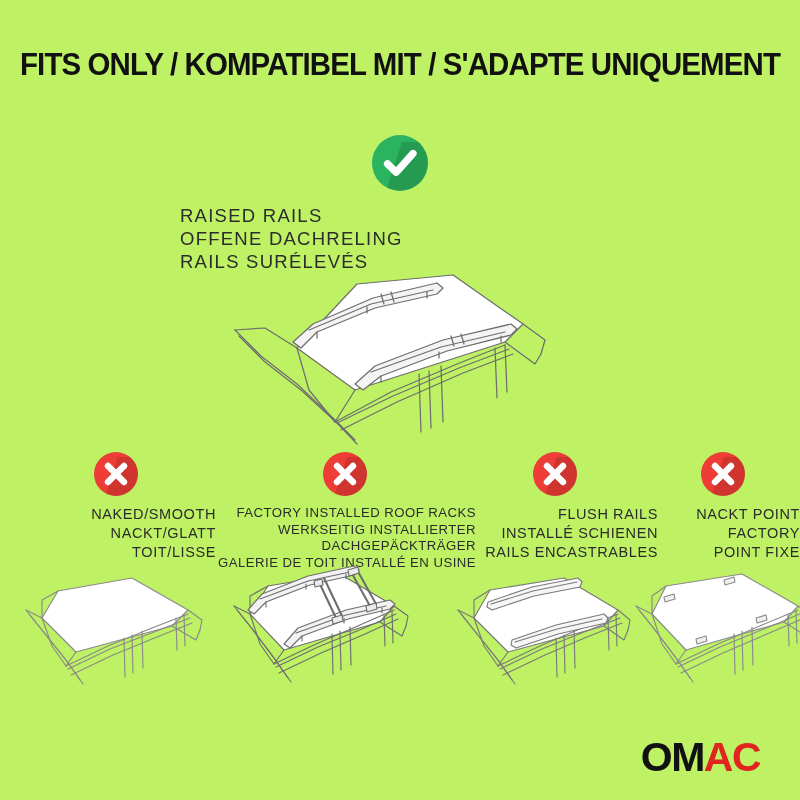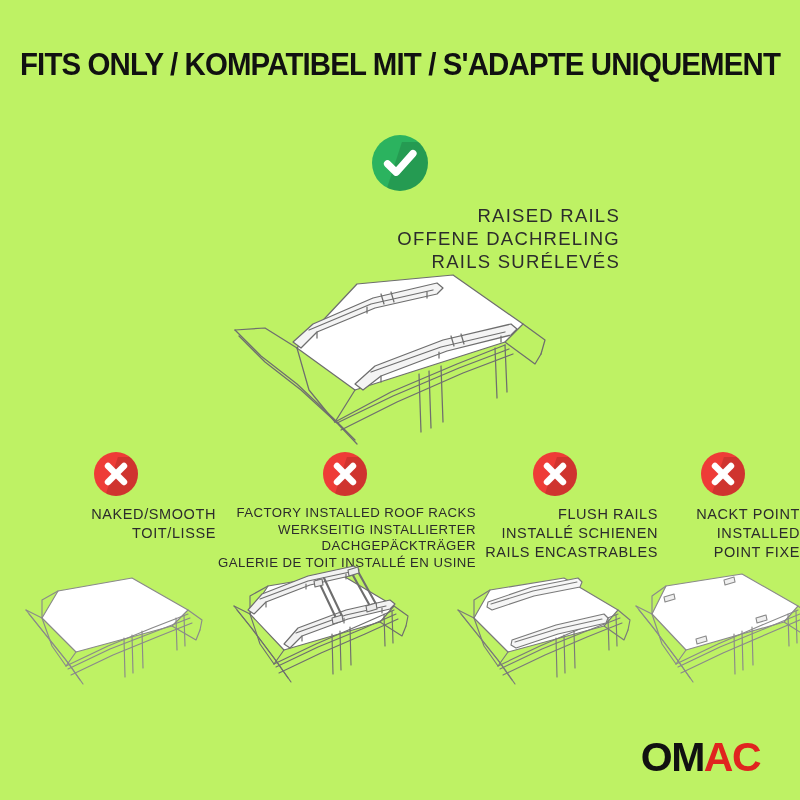--- a/index.html
+++ b/index.html
@@ -36,21 +36,21 @@
     transform: scaleX(0.965);
     transform-origin: center center;
   }
 
   
   #fit-block {
     position: absolute;
     left: 180px;
     top: 135px;
     width: 440px;
-    text-align: right;
+    text-align: left;
   }
   .badge {
     position: relative;
     display: block;
     margin: 0 auto;
     border-radius: 50%;
     overflow: hidden;
   }
   .badge.green {
     width: 56px;
@@ -215,20 +215,21 @@
       <span class="shade"></span>
       <svg class="mark" viewBox="0 0 44 44">
         <g stroke="#ffffff" stroke-width="6.4" stroke-linecap="round">
           <line x1="14" y1="14" x2="30" y2="30"></line>
           <line x1="30" y1="14" x2="14" y2="30"></line>
         </g>
       </svg>
     </div>
     <div class="labels">
       <div>NAKED/SMOOTH</div>
+      <div>NACKT/GLATT</div>
       <div>TOIT/LISSE</div>
     </div>
   </div>
 
   <div class="nofit-art" id="nofit-art-0">
     <svg viewBox="0 0 206 145" width="206" height="145">
       <g fill="none" stroke="#8a8a8a" stroke-width="1.15" stroke-linecap="round" stroke-linejoin="round">
         <path d="M46 35 L120 22 L176 54 L160 70 L64 96 L30 62 Z" fill="#ffffff"></path>
         <path d="M30 62 L14 54 M46 35 L30 44 L30 62"></path>
         <path d="M30 62 L40 90 L54 110"></path>
@@ -359,21 +360,21 @@
       <span class="shade"></span>
       <svg class="mark" viewBox="0 0 44 44">
         <g stroke="#ffffff" stroke-width="6.4" stroke-linecap="round">
           <line x1="14" y1="14" x2="30" y2="30"></line>
           <line x1="30" y1="14" x2="14" y2="30"></line>
         </g>
       </svg>
     </div>
     <div class="labels">
       <div>NACKT POINT</div>
-      <div>INSTALLED</div>
+      <div>FACTORY</div>
       <div>POINT FIXE</div>
     </div>
   </div>
 
   <div class="nofit-art" id="nofit-art-3">
     <svg viewBox="0 0 206 145" width="206" height="145">
       <g fill="none" stroke="#8a8a8a" stroke-width="1.15" stroke-linecap="round" stroke-linejoin="round">
         <path d="M46 30 L122 18 L178 50 L164 66 L66 94 L32 58 Z" fill="#ffffff"></path>
         <path d="M32 58 L16 50 M46 30 L32 40 L32 58"></path>
         <path d="M32 58 L42 88 L56 108"></path>

